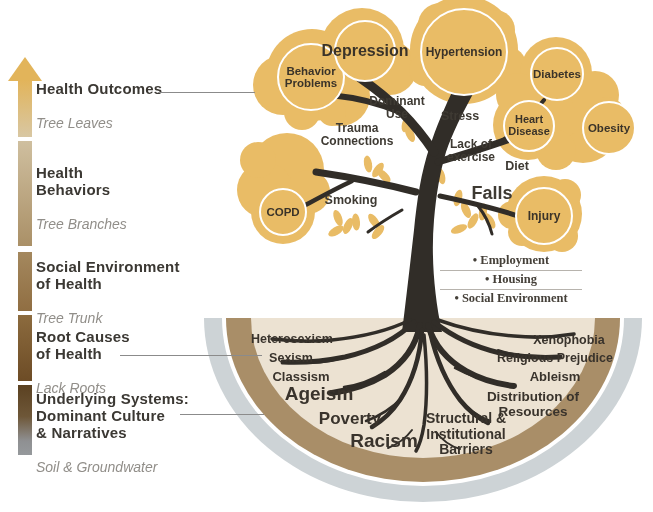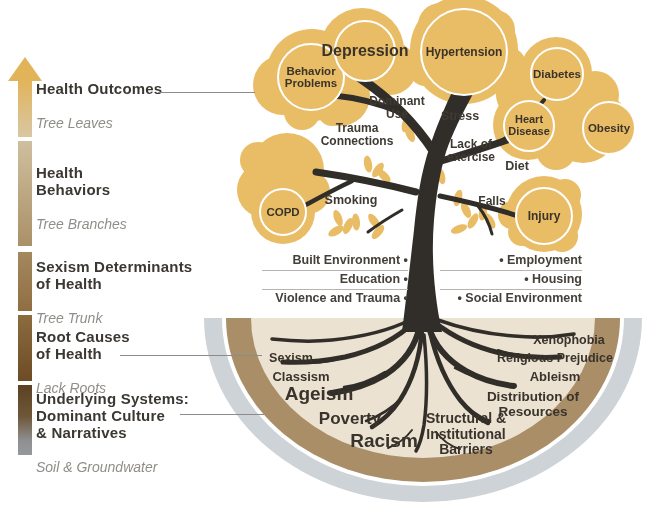--- a/index.html
+++ b/index.html
@@ -23,21 +23,21 @@
     display:flex;align-items:center;justify-content:center;text-align:center;
     font-weight:bold;color:#3a3329;box-sizing:border-box;line-height:1.05;padding:2px;}
   
   .b-label{position:absolute;font-weight:bold;color:#3e3a33;text-align:center;
     white-space:pre-line;line-height:1.08;}
   
   .det-col{position:absolute;top:252px;}
   .det-row{height:18px;line-height:17px;font-weight:bold;font-size:12.5px;color:#454039;}
   .det-row.u{border-bottom:1px solid #b7b3ad;}
   .det-left{left:262px;width:146px;text-align:right;}
-  .det-right{left:440px;width:142px;text-align:right;}
+  .det-right{left:440px;width:142px;text-align:center;font-family:Liberation Serif, serif;}
   
   .r-label{position:absolute;font-weight:bold;color:#39332c;text-align:center;
     white-space:pre-line;line-height:1.12;}
 </style>
 </head>
 <body>
 
 <div class="canvas">
 
   <svg width="653" height="512" viewBox="0 0 653 512">
@@ -150,21 +150,21 @@
   <div class="lp-block" style="top:80px;">
     <div class="lp-title">Health Outcomes</div>
     <div class="lp-sub">Tree Leaves</div>
   </div>
   <div class="lp-block" style="top:164px;">
     <div class="lp-title">Health
 Behaviors</div>
     <div class="lp-sub">Tree Branches</div>
   </div>
   <div class="lp-block" style="top:258px;">
-    <div class="lp-title">Sexism Determinants
+    <div class="lp-title">Social Environment
 of Health</div>
     <div class="lp-sub">Tree Trunk</div>
   </div>
   <div class="lp-block" style="top:328px;">
     <div class="lp-title">Root Causes
 of Health</div>
     <div class="lp-sub">Lack Roots</div>
   </div>
   <div class="lp-block" style="top:390px;">
     <div class="lp-title">Underlying Systems:
@@ -188,33 +188,29 @@
 
   <div class="b-label" style="left:347px;top:95px;width:100px;font-size:12px;">Dominant
 Use</div>
   <div class="b-label" style="left:430px;top:110px;width:60px;font-size:12.5px;">Stress</div>
   <div class="b-label" style="left:307px;top:122px;width:100px;font-size:12px;">Trauma
 Connections</div>
   <div class="b-label" style="left:431px;top:138px;width:80px;font-size:12px;">Lack of
 exercise</div>
   <div class="b-label" style="left:497px;top:160px;width:40px;font-size:12.5px;">Diet</div>
   <div class="b-label" style="left:311px;top:194px;width:80px;font-size:12.5px;">Smoking</div>
-  <div class="b-label" style="left:467px;top:195px;width:50px;font-size:12px;">Falls</div>
-
-  <div class="det-col det-left">
-    <div class="det-row u">Built Environment •</div>
-    <div class="det-row u">Education •</div>
-    <div class="det-row">Violence and Trauma •</div>
-  </div>
+  <div class="b-label" style="left:467px;top:184px;width:50px;font-size:18px;">Falls</div>
+
   <div class="det-col det-right">
     <div class="det-row u">• Employment</div>
     <div class="det-row u">• Housing</div>
     <div class="det-row">• Social Environment</div>
   </div>
 
+  <div class="r-label" style="left:222px;top:332px;width:140px;font-size:12.5px;">Heterosexism</div>
   <div class="r-label" style="left:251px;top:370px;width:100px;font-size:13px;">Classism</div>
   <div class="r-label" style="left:241px;top:351px;width:100px;font-size:12.5px;">Sexism</div>
   <div class="r-label" style="left:254px;top:383px;width:130px;font-size:19px;">Ageism</div>
   <div class="r-label" style="left:280px;top:409px;width:140px;font-size:17px;">Poverty</div>
   <div class="r-label" style="left:314px;top:430px;width:140px;font-size:19px;">Racism</div>
   <div class="r-label" style="left:499px;top:333px;width:140px;font-size:12.5px;">Xenophobia</div>
   <div class="r-label" style="left:475px;top:351px;width:160px;font-size:12.5px;">Religious Prejudice</div>
   <div class="r-label" style="left:495px;top:370px;width:120px;font-size:13px;">Ableism</div>
   <div class="r-label" style="left:453px;top:389px;width:160px;font-size:13.5px;">Distribution of
 Resources</div>

